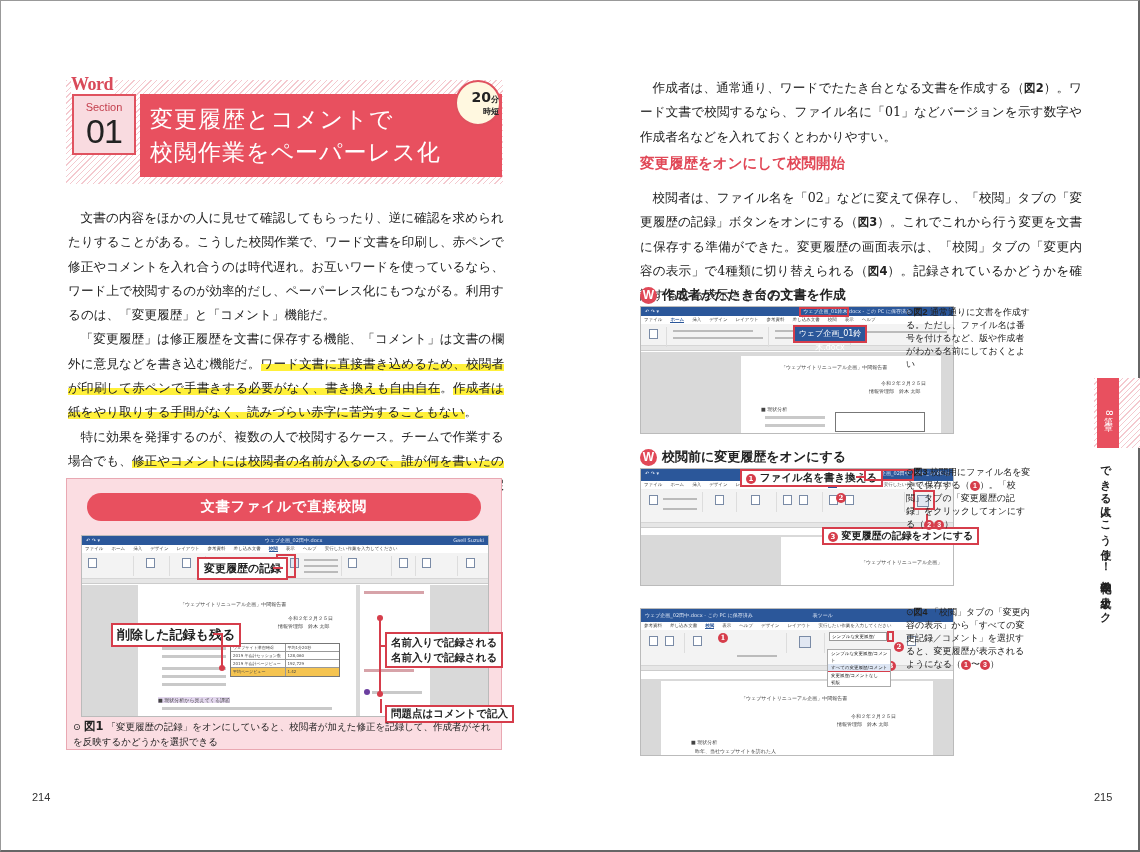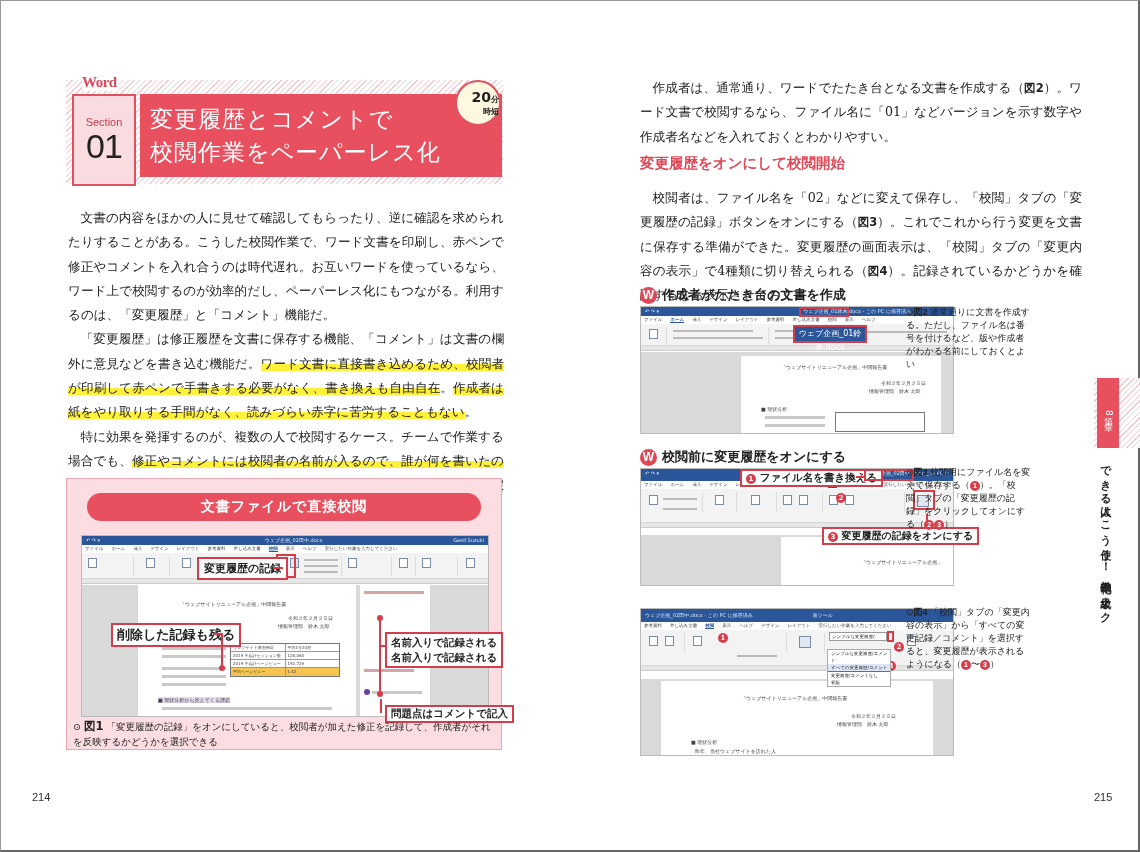--- a/index.html
+++ b/index.html
@@ -3,22 +3,22 @@
 <meta charset="utf-8">
 <style>
   * { box-sizing: border-box; margin: 0; padding: 0; }
   html, body { width: 1140px; height: 852px; background: #fff; overflow: hidden; }
   body { position: relative; font-family: "DejaVu Serif", "Liberation Serif", serif; color: #222; }
   .frame { position: absolute; left: 0; top: 0; width: 1140px; height: 852px; border-right: 2px solid #666; border-bottom: 2px solid #666; border-top: 1px solid #999; border-left: 1px solid #999; }
 
   
   .sec-header { position: absolute; left: 66px; top: 80px; width: 437px; height: 104px;
     background: repeating-linear-gradient(135deg, #f4c9cf 0 1px, #fff 1px 4px); }
-  .sec-header .word-tag { position: absolute; left: 16px; top: -6px; font-family: "Liberation Serif", serif; font-weight: bold; font-size: 15px; color: #d94a5a; letter-spacing: -0.5px; background: #fff; padding-right: 2px; }
-  .sec-num-box { position: absolute; left: 6px; top: 14px; width: 64px; height: 92px; background: #f9dbe0; border: 2px solid #e0525f; display: flex; flex-direction: column; align-items: center; justify-content: center; }
+  .sec-header .word-tag { position: absolute; left: 5px; top: -6px; font-family: "Liberation Serif", serif; font-weight: bold; font-size: 18px; color: #d94a5a; letter-spacing: -0.5px; background: #fff; padding-right: 2px; }
+  .sec-num-box { position: absolute; left: 6px; top: 14px; width: 64px; height: 61px; background: #f9dbe0; border: 2px solid #e0525f; display: flex; flex-direction: column; align-items: center; justify-content: center; }
   .sec-num-box .sec-label { font-family: "Liberation Sans", sans-serif; font-size: 11px; color: #c33e4c; }
   .sec-num-box .sec-num { font-family: "Liberation Sans", sans-serif; font-size: 34px; color: #222; line-height: 36px; letter-spacing: -1px; }
   .sec-title-box { position: absolute; left: 74px; top: 14px; width: 362px; height: 83px; background: #e8505f; display: flex; flex-direction: column; justify-content: center; padding-left: 10px; }
   .sec-title-box span { font-family: "DejaVu Sans", sans-serif; font-size: 23px; color: #fff; line-height: 33px; letter-spacing: 1px; }
   .timer { position: absolute; left: 455px; top: 80px; width: 46px; height: 46px; border-radius: 50%; background: #fff8e0; border: 2px solid #e0525f; display: flex; flex-direction: column; align-items: flex-end; justify-content: center; }
   .timer .t-num { font-family: "DejaVu Sans", sans-serif; font-weight: bold; font-size: 14px; line-height: 14px; color: #222; }
   .timer .t-unit { font-size: 8px; }
   .timer .t-sub { font-family: "DejaVu Sans", sans-serif; font-size: 8px; line-height: 10px; font-weight: bold; color: #222; }
 
   

